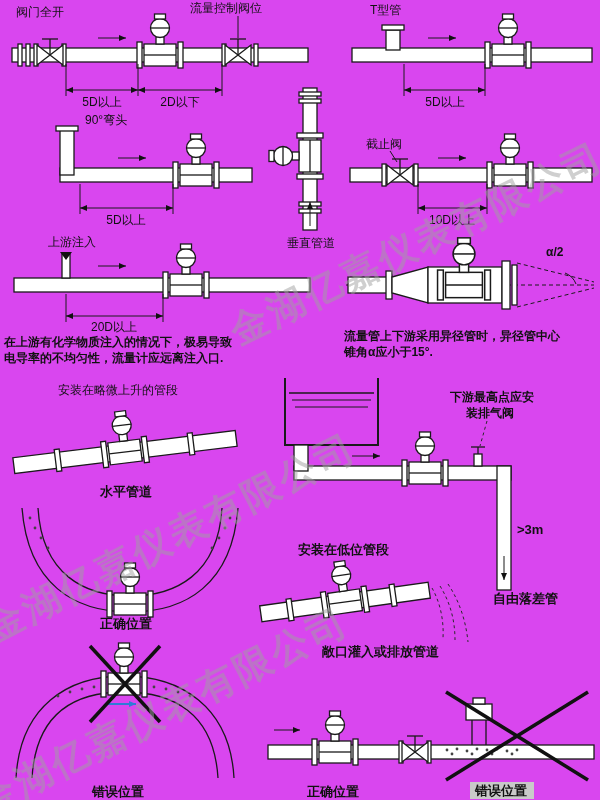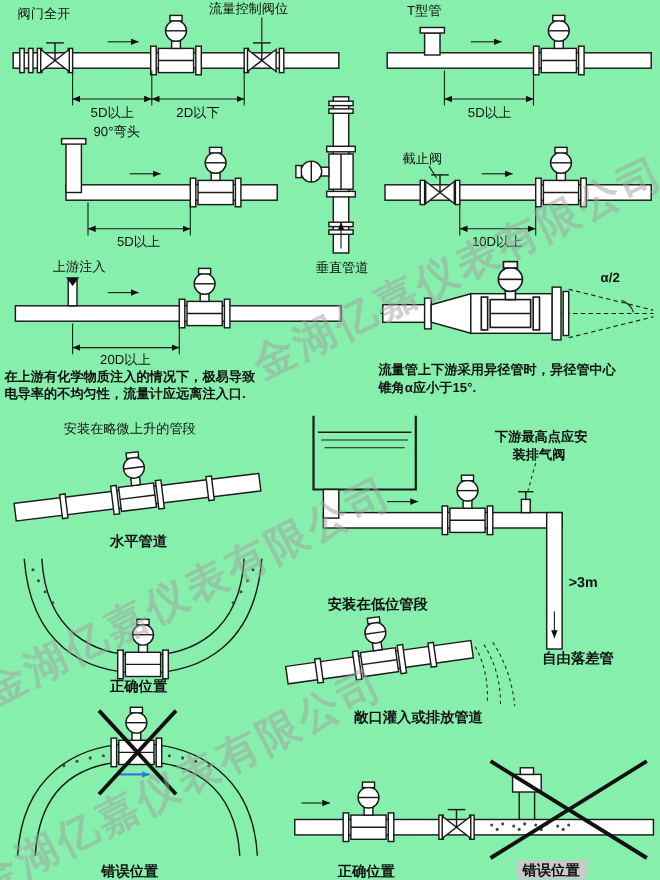--- a/index.html
+++ b/index.html
@@ -1,16 +1,16 @@
 <!DOCTYPE html>
 <html><head>
 <meta charset="utf-8">
 <style>
   html,body{margin:0;padding:0;background:#888;}
-  .page{width:600px;height:800px;background:#86efac;position:relative;margin:0 auto;overflow:hidden;
+  .page{width:600px;height:800px;background:#d946ef;position:relative;margin:0 auto;overflow:hidden;
         font-family:"Liberation Sans", sans-serif;}
   svg{position:absolute;left:0;top:0;}
   svg text{font-family:"Liberation Sans", sans-serif;fill:#111;}
   .pipe{fill:#fff;stroke:#1a1a1a;stroke-width:1.3;}
   .ln{stroke:#1a1a1a;stroke-width:1.3;fill:none;}
   .thin{stroke:#1a1a1a;stroke-width:1;fill:none;}
   .dash{stroke:#1a1a1a;stroke-width:1;fill:none;stroke-dasharray:4 3;}
   .wdash{stroke:#2a2a2a;stroke-width:1;fill:none;stroke-dasharray:3 3;}
   .cross{stroke:#111;stroke-width:3.5;}
   .dot{fill:#444;}

